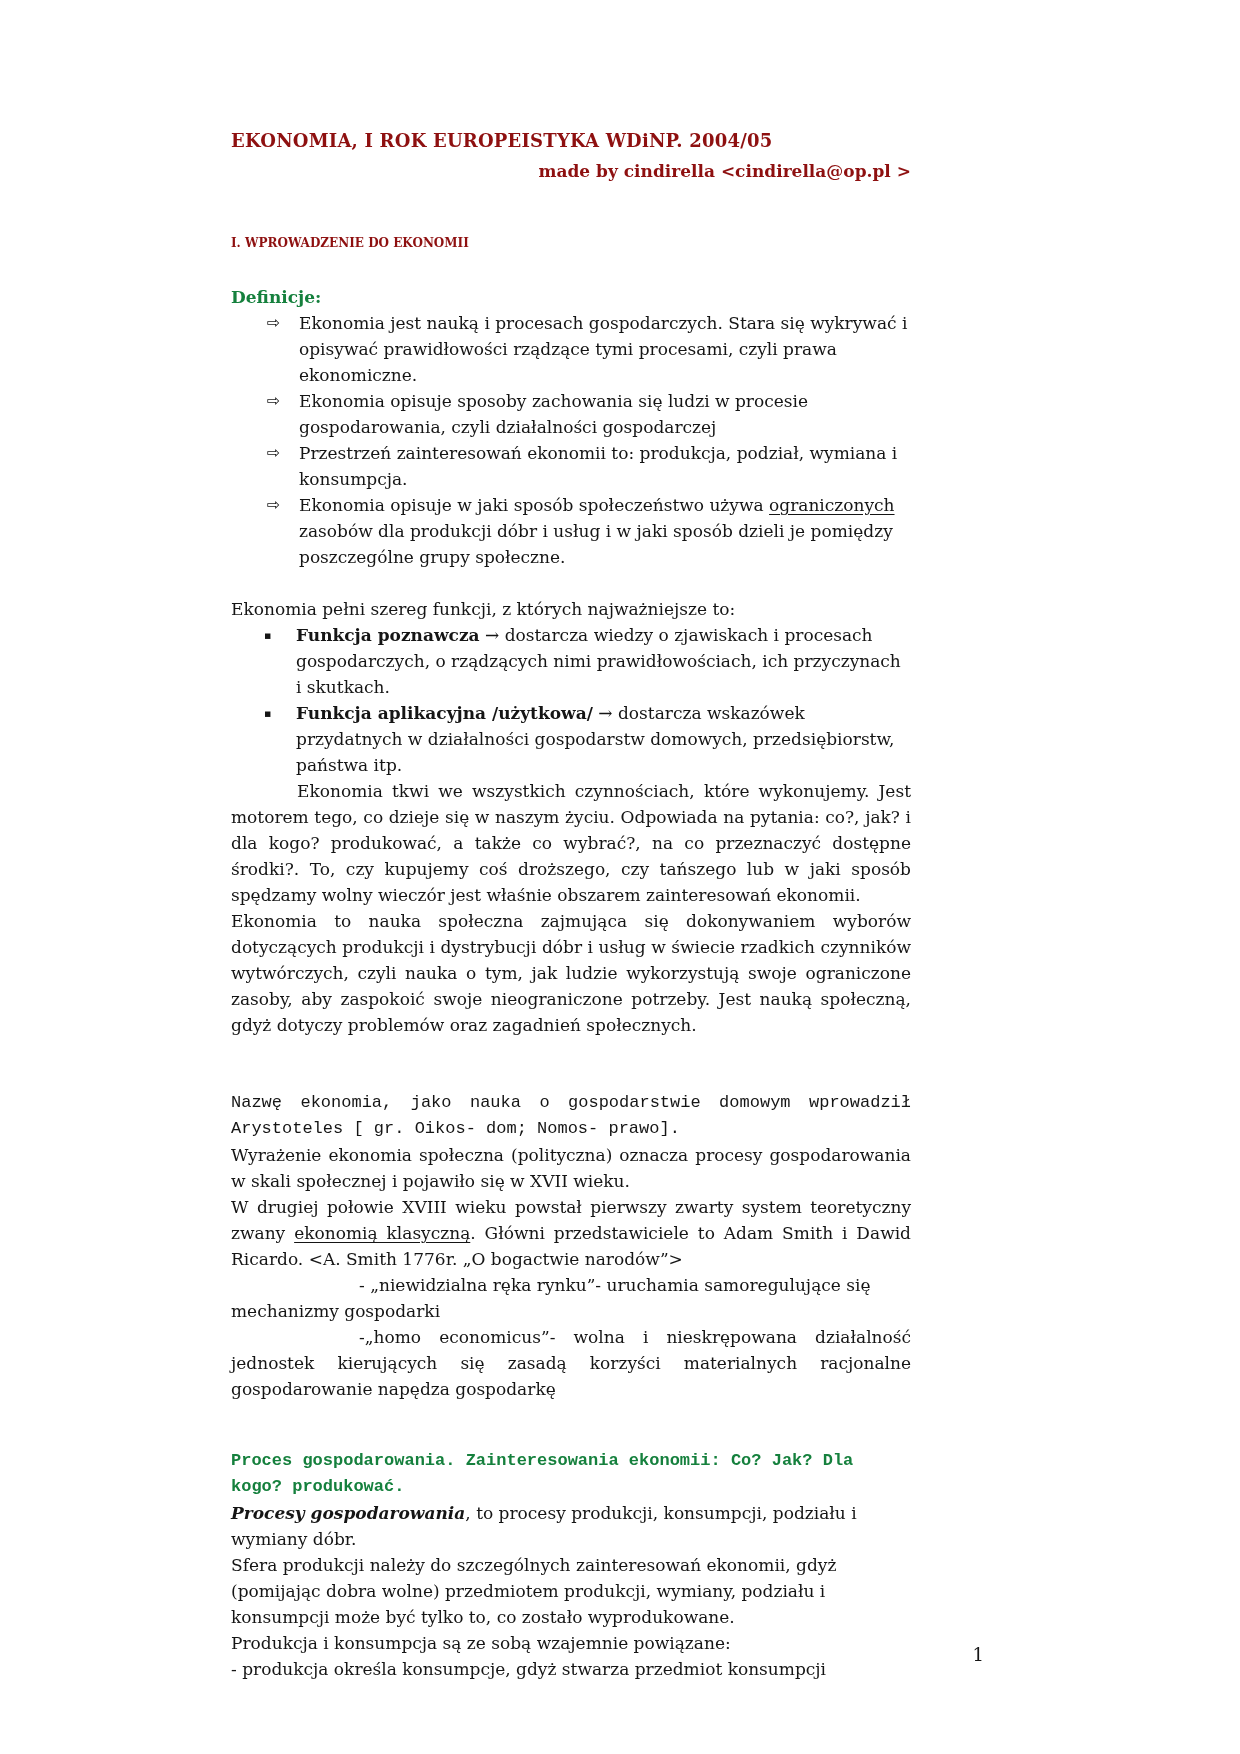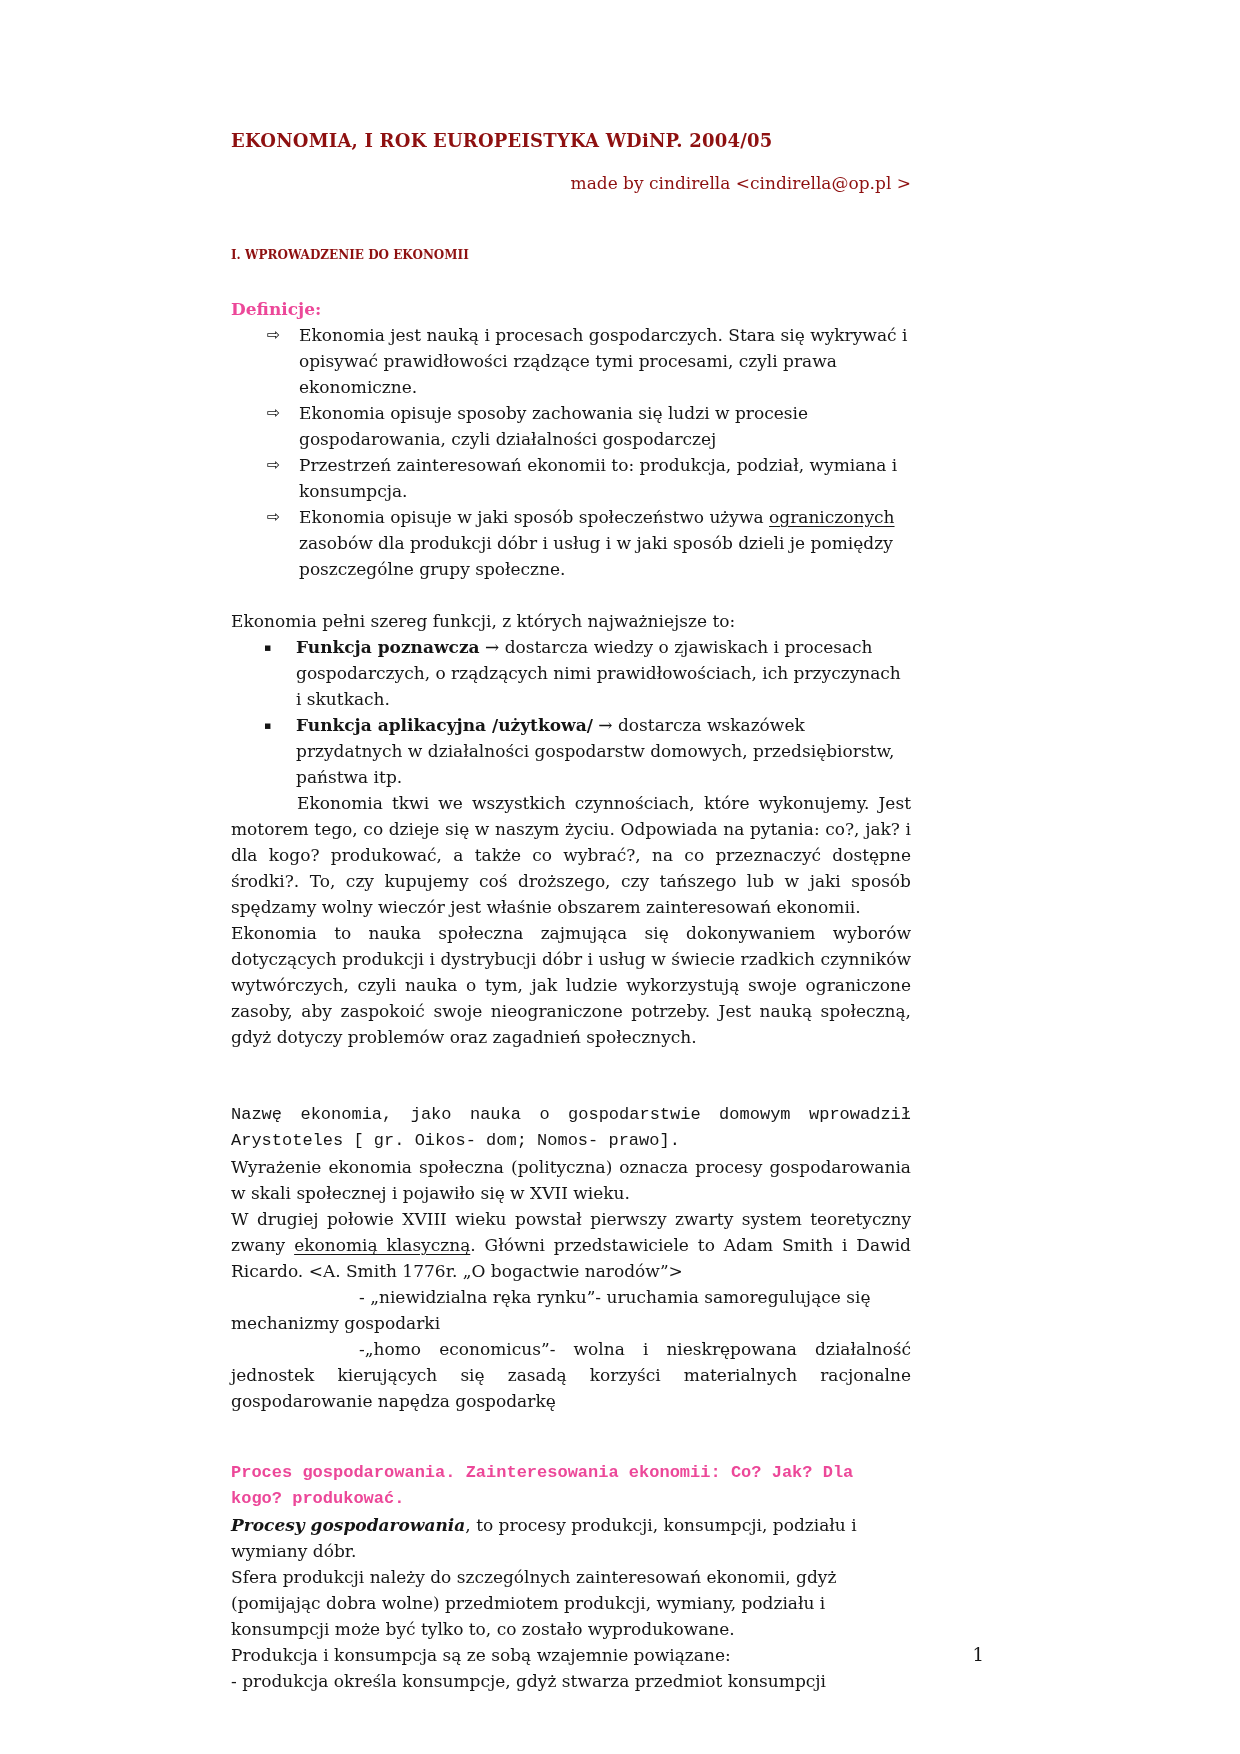--- a/index.html
+++ b/index.html
@@ -17,30 +17,30 @@
     font-family: "DejaVu Serif", "Liberation Serif", serif;
     font-size: 17px;
     line-height: 26px;
     color: #151515;
     box-sizing: border-box;
     padding: 128px 231px 0 133px;
     overflow: hidden;
   }
   p { margin: 0; }
   .dark-red { color: #8e1010; }
-  .orange  { color: #ec4899; }
+  .orange  { color: #15803d; }
   .doc-title {
     font-weight: bold;
     font-size: 18px;
     letter-spacing: 0.2px;
   }
   .byline {
-    font-weight: normal;
+    font-weight: bold;
     text-align: right;
-    margin-top: 16px;
+    margin-top: 4px;
   }
   .chapter-heading {
     font-weight: bold;
     font-size: 12px;
     margin-top: 46px;
   }
   .sub-heading {
     font-weight: bold;
     margin-top: 28px;
   }

